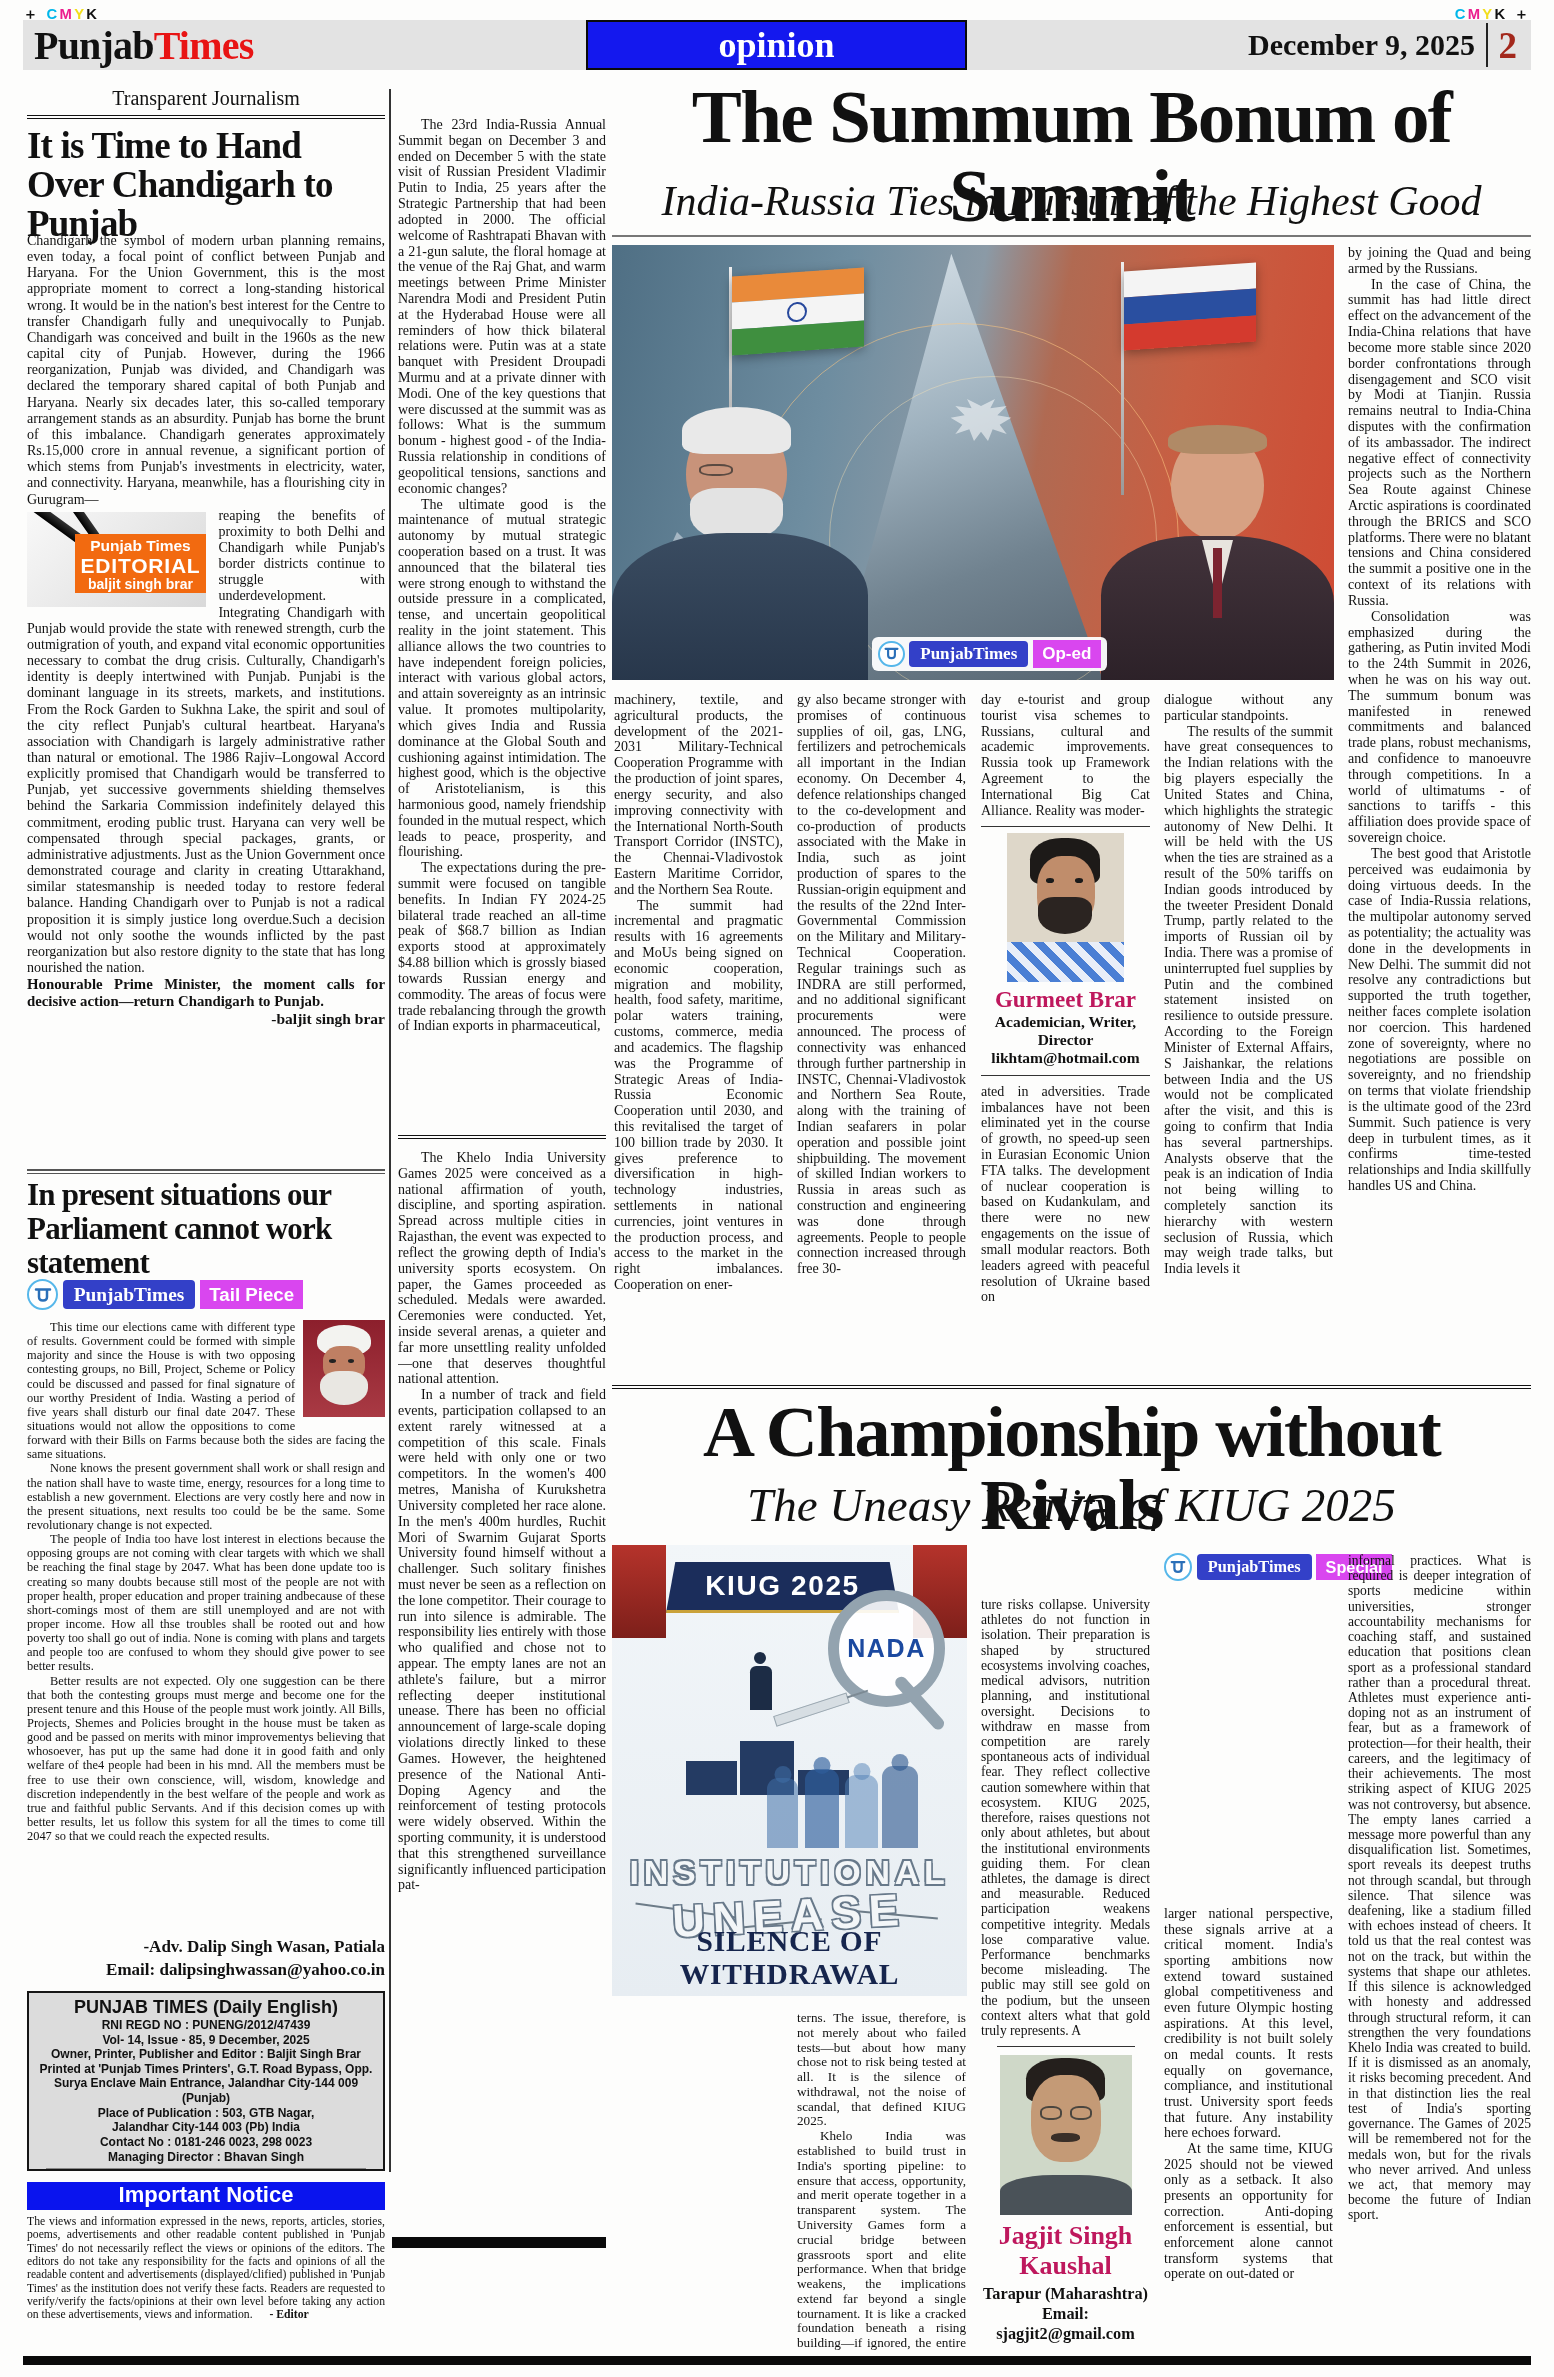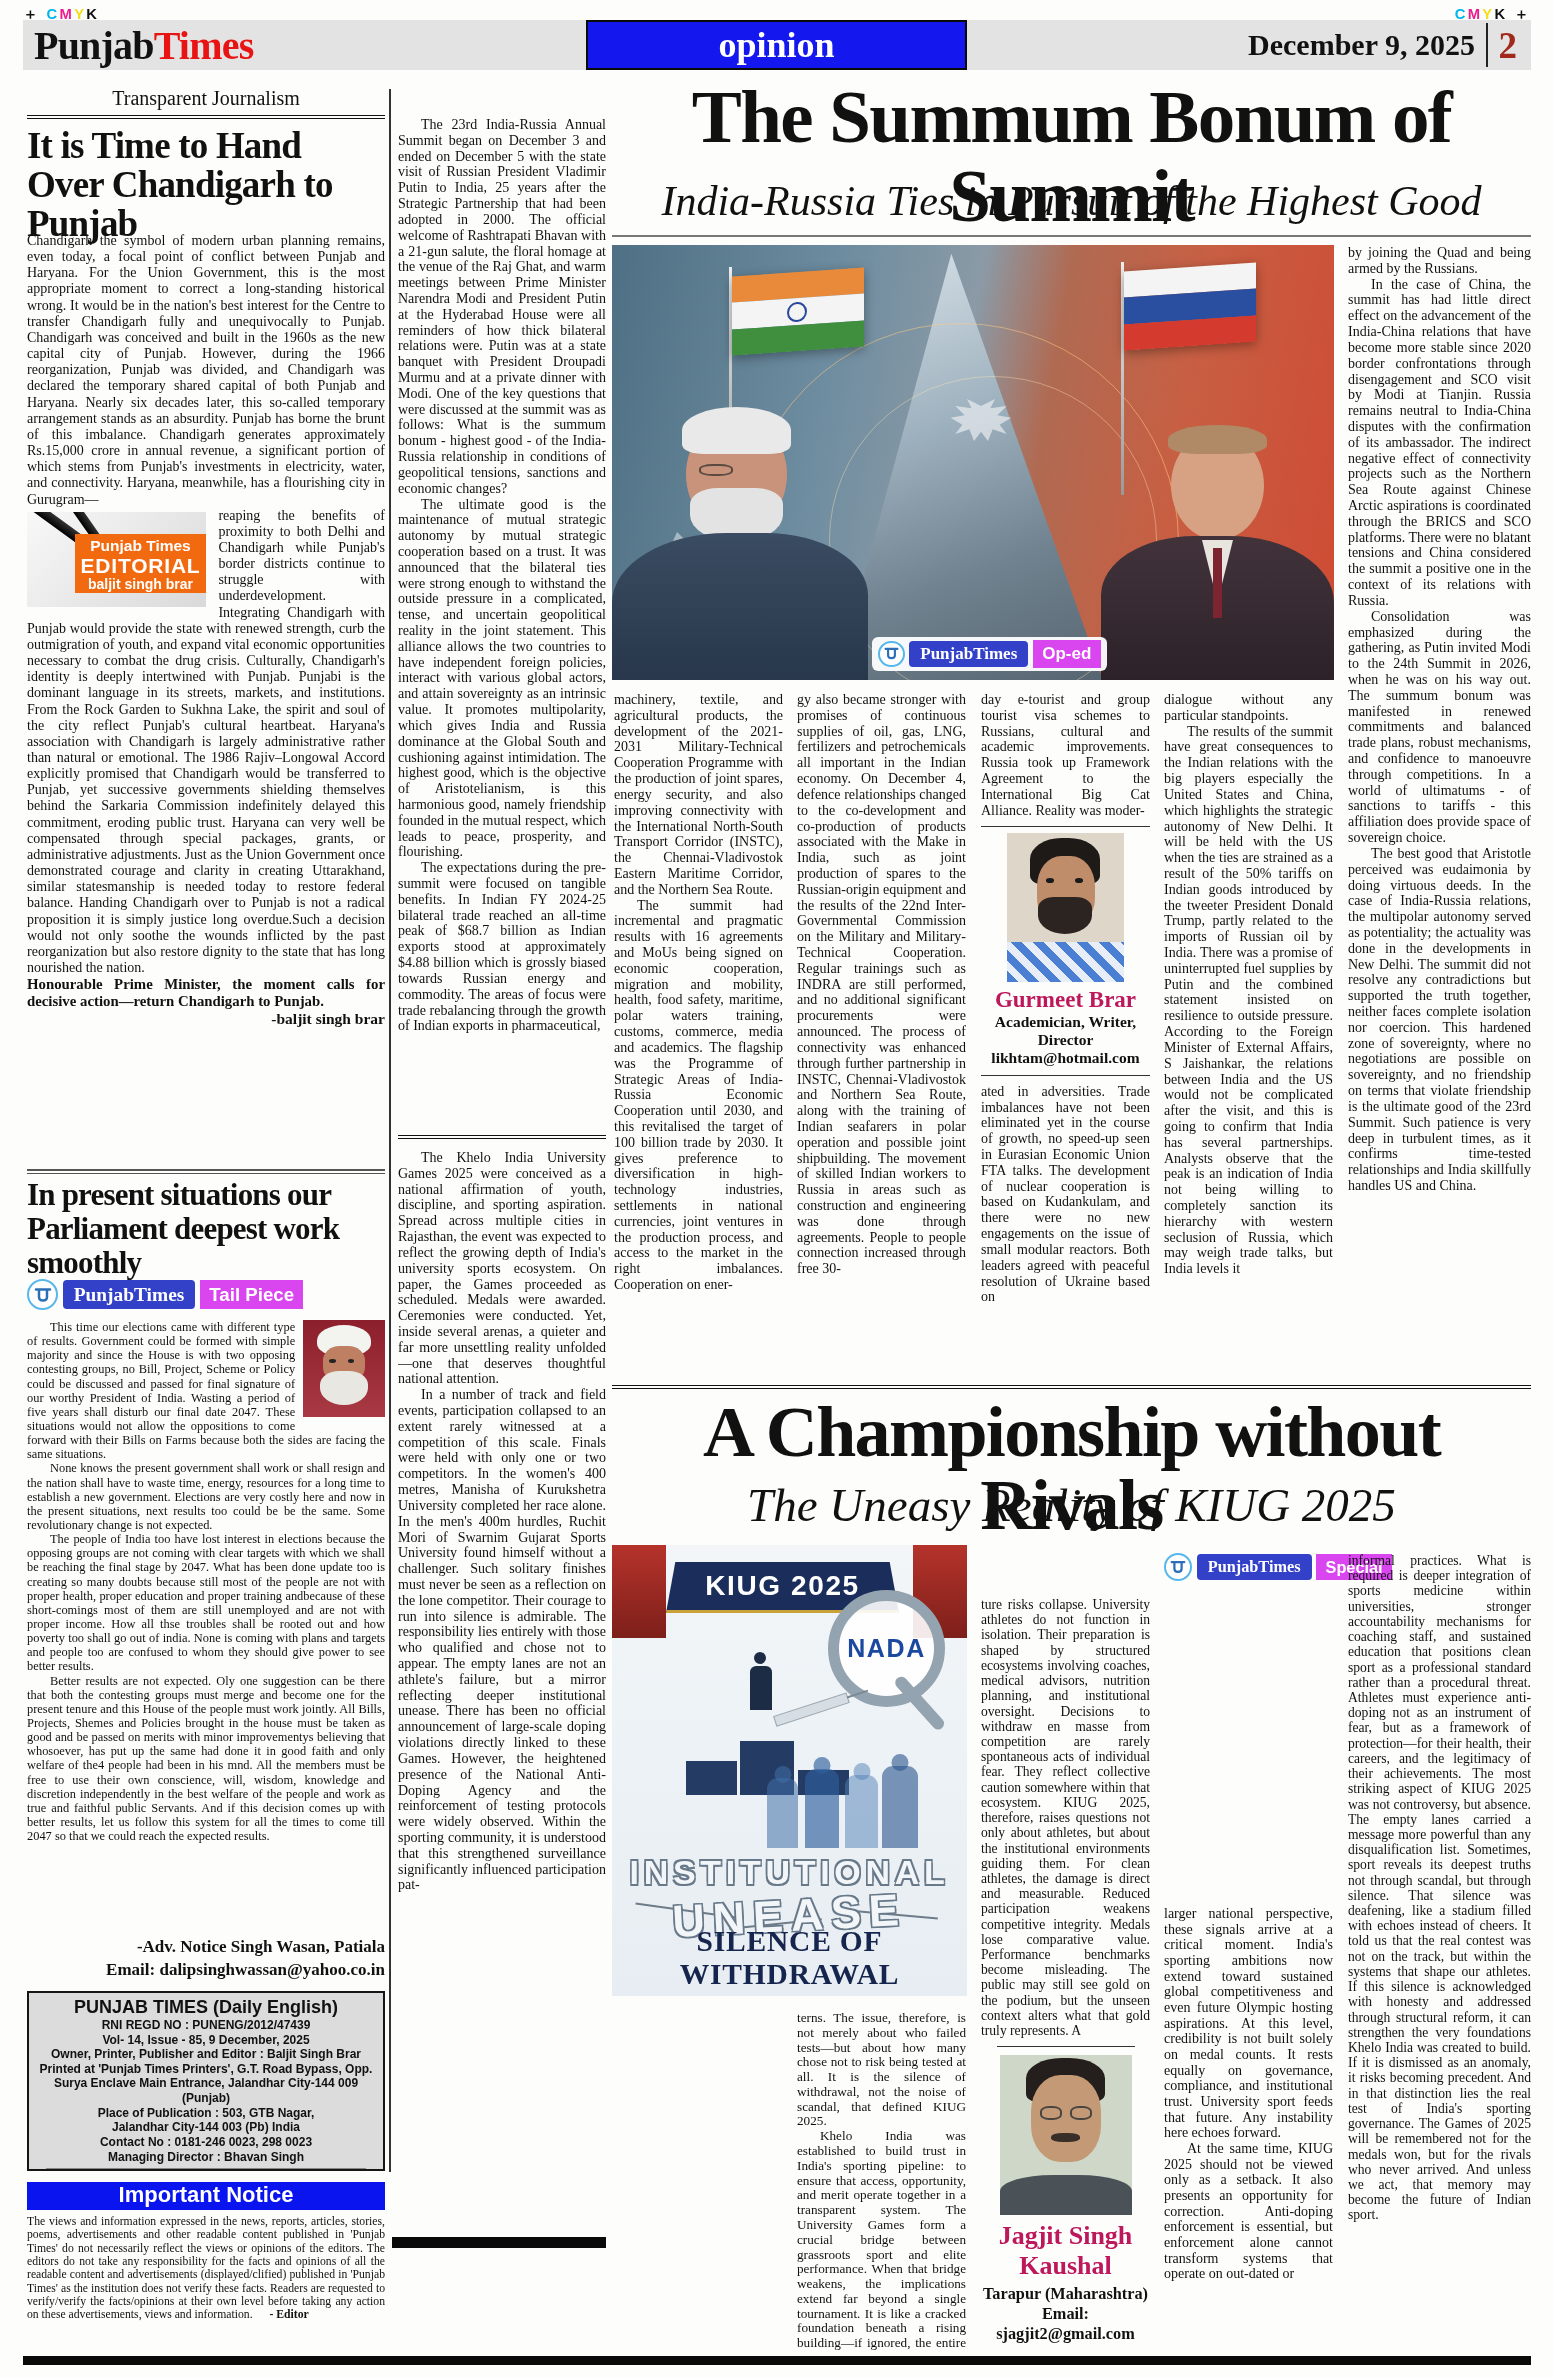--- a/index.html
+++ b/index.html
@@ -160,21 +160,21 @@
           <div class="l3">baljit singh brar</div>
         </div>
       </div>
       <p>reaping the benefits of proximity to both Delhi and Chandigarh while Punjab's border districts continue to struggle with underdevelopment. Integrating Chandigarh with Punjab would provide the state with renewed strength, curb the outmigration of youth, and expand vital economic opportunities necessary to combat the drug crisis. Culturally, Chandigarh's identity is deeply intertwined with Punjab. Punjabi is the dominant language in its streets, markets, and institutions. From the Rock Garden to Sukhna Lake, the spirit and soul of the city reflect Punjab's cultural heartbeat. Haryana's association with Chandigarh is largely administrative rather than natural or emotional. The 1986 Rajiv–Longowal Accord explicitly promised that Chandigarh would be transferred to Punjab, yet successive governments shielding themselves behind the Sarkaria Commission indefinitely delayed this commitment, eroding public trust. Haryana can very well be compensated through special packages, grants, or administrative adjustments. Just as the Union Government once demonstrated courage and clarity in creating Uttarakhand, similar statesmanship is needed today to restore federal balance. Handing Chandigarh over to Punjab is not a radical proposition it is simply justice long overdue.Such a decision would not only soothe the wounds inflicted by the past reorganization but also restore dignity to the state that has long nourished the nation.</p>
     </div>
     <p class="bold" style="font-size:14.8px;">Honourable Prime Minister, the moment calls for decisive action—return Chandigarh to Punjab.</p>
     <p class="byline">-baljit singh brar</p>
   </div>
 
   <div class="abs dblgray" style="left:27px;top:1169px;width:358px;"></div>
-  <div class="abs hl2-left" style="left:27px;top:1178px;width:358px;">In present situations our Parliament deepest work smoothly</div>
+  <div class="abs hl2-left" style="left:27px;top:1178px;width:358px;">In present situations our Parliament cannot work statement</div>
 
   <div class="abs ptbadge" style="left:27px;top:1279px;">
     <span class="ptlogo">
       <svg width="20" height="20" viewBox="0 0 40 40">
           <path d="M6 9 h28 M12 9 v15 q0 7 8 7 q8 0 8 -7 v-15" fill="none" stroke="#2a6fb8" stroke-width="5" stroke-linecap="round"></path>
         </svg>
     </span>
     <span class="ptname">PunjabTimes</span>
     <span class="pttag">Tail Piece</span>
   </div>
@@ -185,21 +185,21 @@
       <div class="abs" style="left:20px;top:26.4px;width:42px;height:36px;background:#bf7f63;border-radius:40%;"></div>
       <div class="abs" style="left:17px;top:51px;width:48px;height:34px;background:#e9e7e2;border-radius:40% 40% 50% 50%;"></div>
       <div class="abs" style="left:26.4px;top:39px;width:6.2px;height:3.9px;background:#222;border-radius:50%;"></div>
       <div class="abs" style="left:45px;top:39px;width:6.2px;height:3.9px;background:#222;border-radius:50%;"></div>
     </div>
     <p class="ind">This time our elections came with different type of results.  Government  could be formed with simple majority  and since the House is with two opposing contesting groups, no Bill, Project, Scheme or Policy could be discussed and passed for final signature of our worthy President of India.  Wasting a period of five years shall disturb our final date 2047.  These situations would not allow the oppositions to come forward with  their Bills on Farms  because both the sides are facing the same situations.</p>
     <p class="ind">None knows the present government  shall work or shall resign and the nation shall have to waste time, energy, resources for a long time to establish a new government.   Elections are very costly here and now in the present situations, next results too could be be the same.  Some revolutionary change is not expected.</p>
     <p class="ind">The people of India too have lost interest in elections because the opposing groups are not coming with clear targets with which we shall be reaching the final stage by 2047. What has been done update too is creating so many doubts because still most of the people are not with proper health, proper education and proper training andbecause of these short-comings most of them are still unemployed and are not with proper income.  How all thse troubles shall be rooted out and how poverty too shall go out of india.  None is coming with plans and targets and people too are confused to whom they should give power to see better results.</p>
     <p class="ind">Better results are not expected.  Oly one suggestion can be there that both the contesting groups must merge and become one for the present tenure and this House of the people must work jointly.  All Bills, Projects, Shemes and Policies brought in the house must be taken as good and be passed on merits with minor improvementys believing that whosoever, has put up the same had done it in good faith and only welfare of the4 people had been in his mnd.  All the members must be free to use their own conscience, will, wisdom, knowledge and discretion independently in the best welfare of the people and work as true and faithful public Servants. And if this decision comes up with better results, let us follow this system for all the times to come till 2047 so that we could reach the expected results.</p>
   </div>
-  <div class="abs byline" style="left:27px;top:1937px;width:358px;font-size:17px;">-Adv. Notice Singh Wasan, Patiala</div>
+  <div class="abs byline" style="left:27px;top:1937px;width:358px;font-size:17px;">-Adv. Dalip Singh Wasan, Patiala</div>
   <div class="abs byline" style="left:27px;top:1960px;width:358px;font-size:17px;">Email: dalipsinghwassan@yahoo.co.in</div>
 
   <div class="abs imprint" style="left:27px;top:1991px;width:358px;height:180px;">
     <div class="t">PUNJAB TIMES (Daily English)</div>
     <div class="l">RNI REGD NO : PUNENG/2012/47439</div>
     <div class="l">Vol- 14, Issue - 85, 9 December,  2025</div>
     <div class="l">Owner, Printer, Publisher and Editor : Baljit Singh Brar</div>
     <div class="l">Printed at 'Punjab Times Printers', G.T. Road Bypass, Opp. Surya Enclave Main Entrance, Jalandhar City-144 009 (Punjab)</div>
     <div class="l">Place of Publication : 503, GTB Nagar,</div>
     <div class="l">Jalandhar City-144 003 (Pb) India</div>

